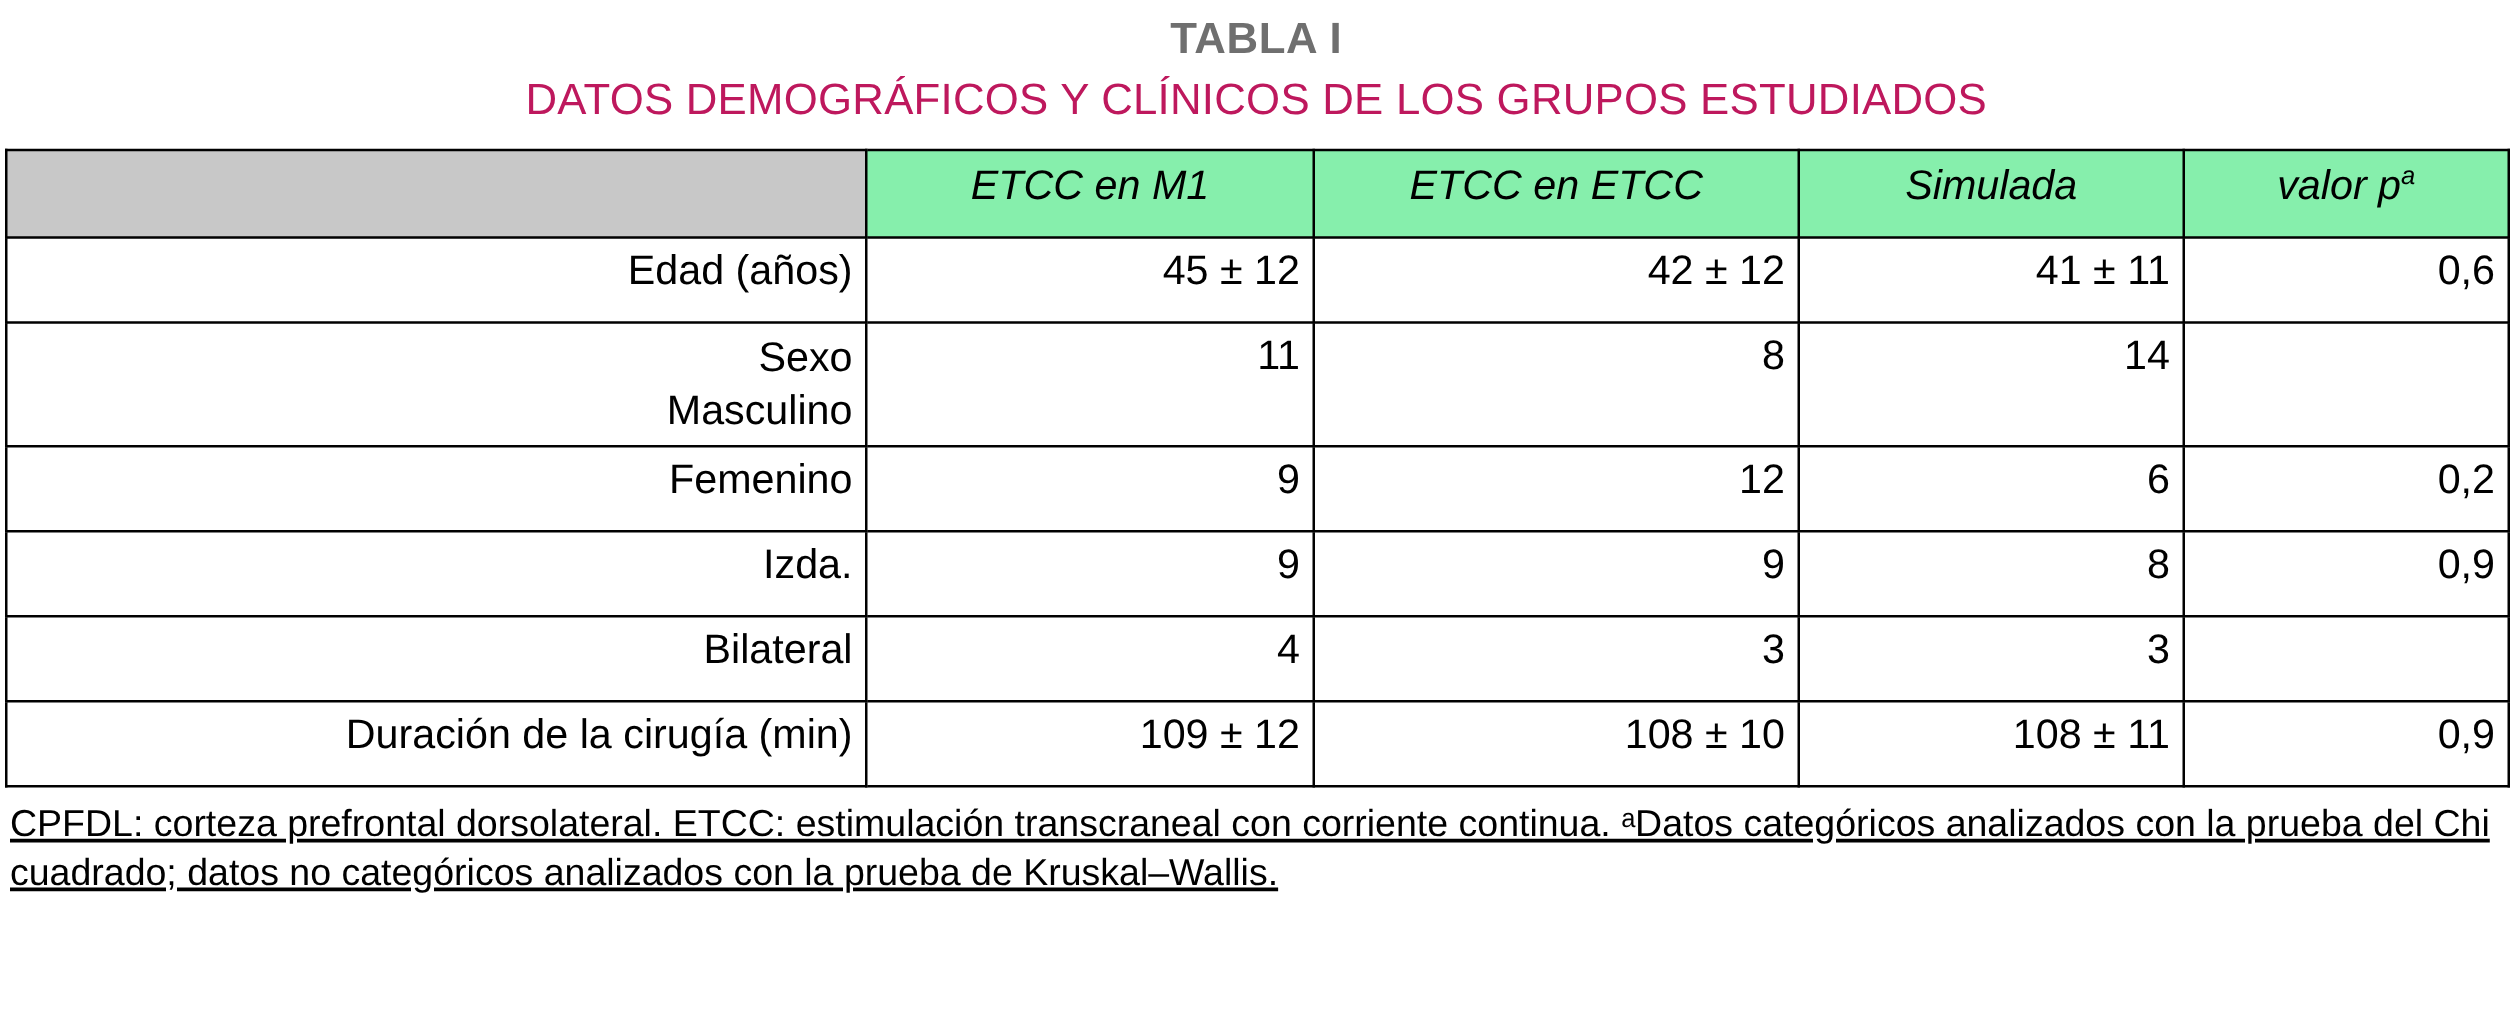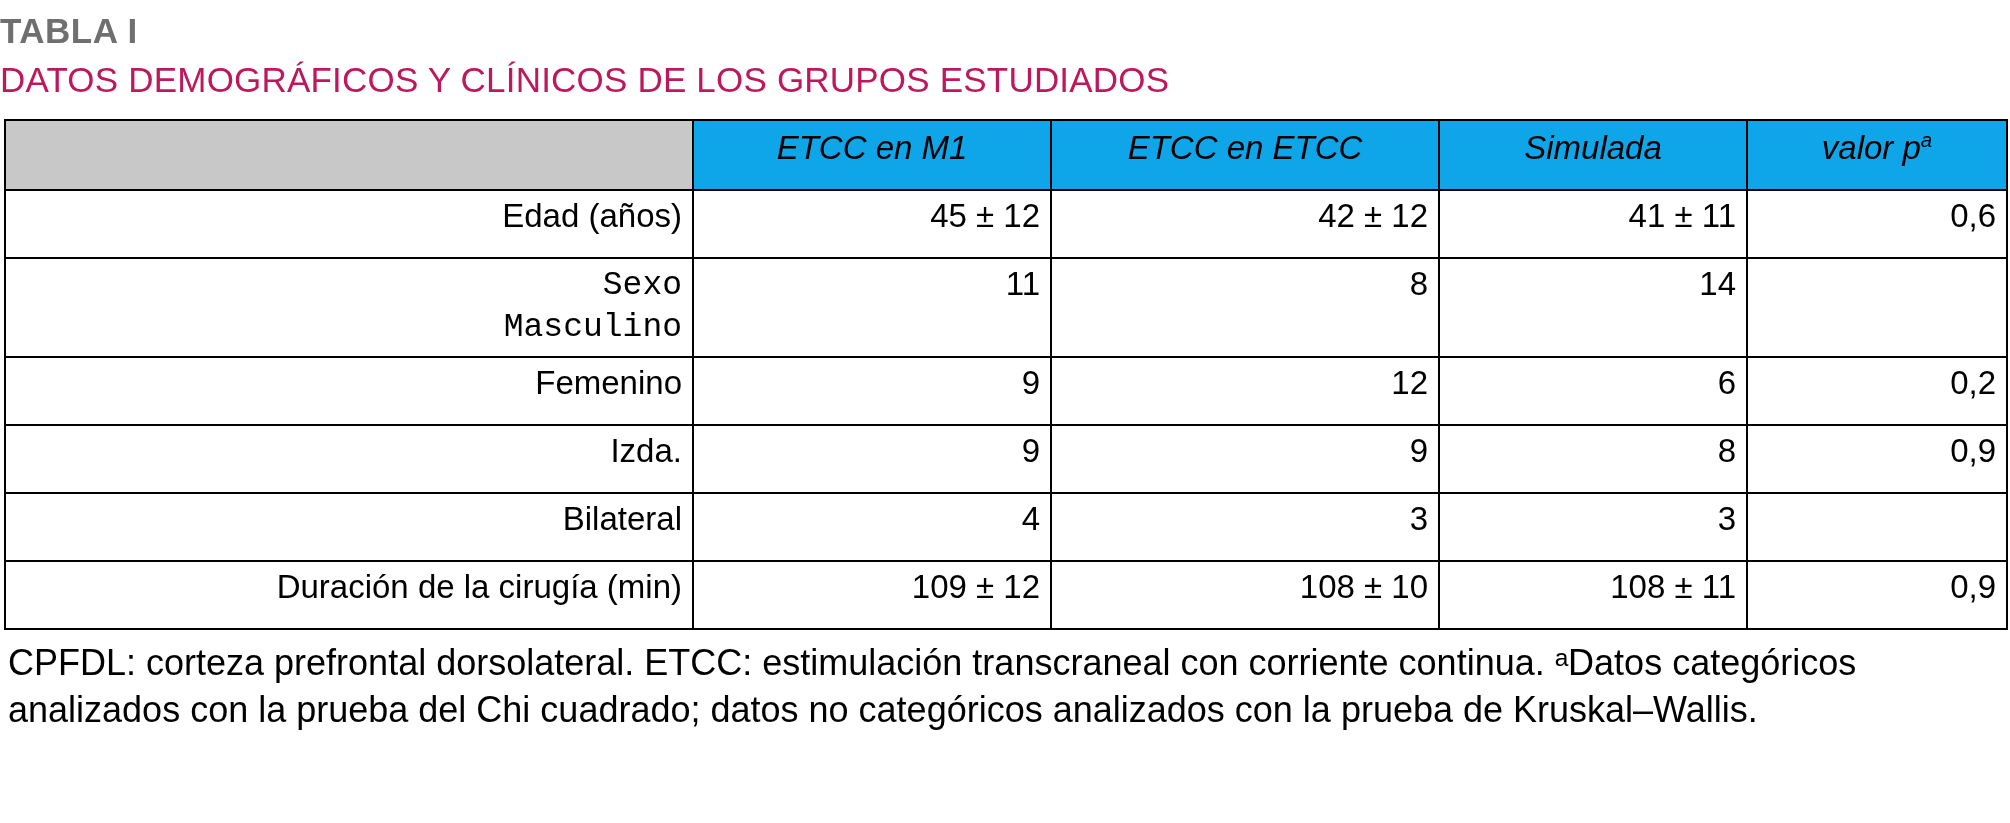--- a/index.html
+++ b/index.html
@@ -13,21 +13,21 @@
     font-family: "Liberation Sans", sans-serif;
     color: #000000;
     overflow: hidden;
   }
   .page {
     width: 2010px;
     box-sizing: border-box;
     padding: 10px 0 0 0;
   }
   .title-block {
-    text-align: left;
+    text-align: center;
     line-height: 1.22;
   }
   .table-label {
     font-size: 35px;
     font-weight: bold;
     color: #6f6f6f;
     letter-spacing: 0.5px;
   }
   .table-caption {
     font-size: 35px;
@@ -54,55 +54,55 @@
   table.data col.c4 { width: 260px; }
 
   table.data th, table.data td {
     border: 2px solid #000000;
     padding: 6px 10px 8px 10px;
     vertical-align: top;
     text-align: right;
     font-weight: normal;
   }
   table.data thead th {
-    background: #0ea5e9;
+    background: #86efac;
     font-style: italic;
     text-align: center;
     font-size: 33px;
     height: 52px;
     padding-top: 8px;
   }
   table.data thead th.corner {
     background: #c8c8c8;
   }
   td.label-cell, td.value-cell {
     height: 52px;
   }
   .two-line {
     line-height: 1.25;
-    font-family: Liberation Mono, monospace;
   }
   .two-line .ln2 {
     display: block;
   }
   td.value-bottom {
     vertical-align: bottom;
     padding-bottom: 8px;
   }
   sup {
     font-size: 0.62em;
     vertical-align: super;
     line-height: 0;
   }
   .footnote {
     margin-top: 10px;
     padding: 0 8px;
-    font-size: 36px;
+    font-size: 30px;
     line-height: 1.3;
     color: #000000;
+    text-decoration: underline;
   }
 </style>
 </head>
 <body>
 
 <div class="page">
 
   <div class="title-block">
     <div class="table-label">TABLA I</div>
     <div class="table-caption">DATOS DEMOGRÁFICOS Y CLÍNICOS DE LOS GRUPOS ESTUDIADOS</div>

